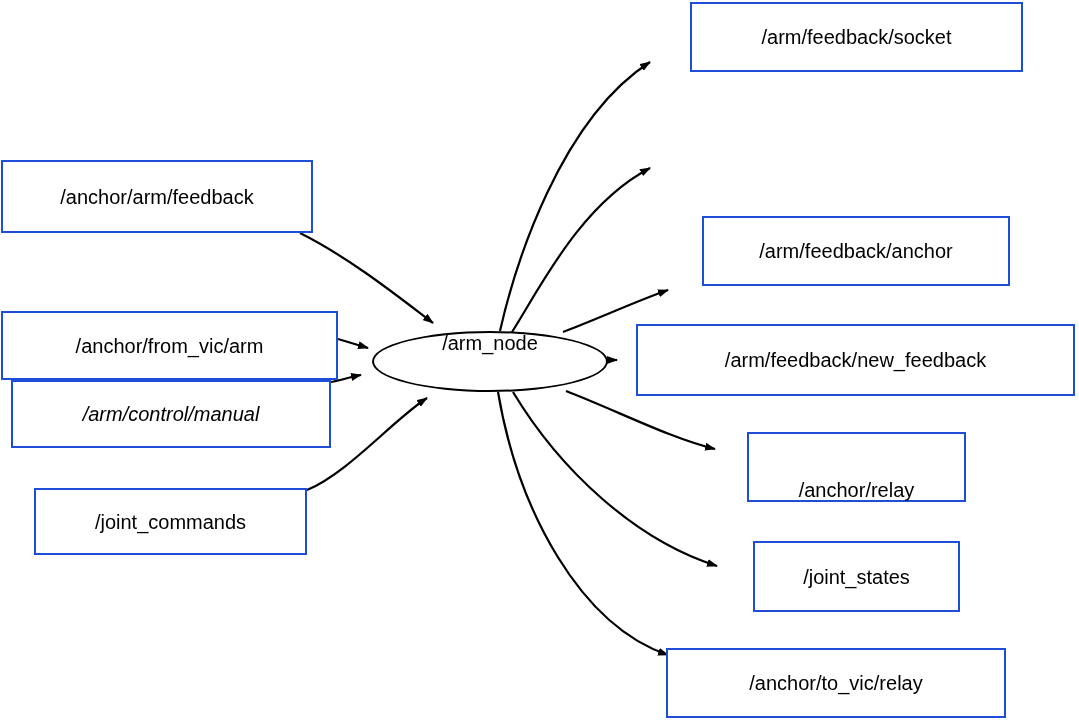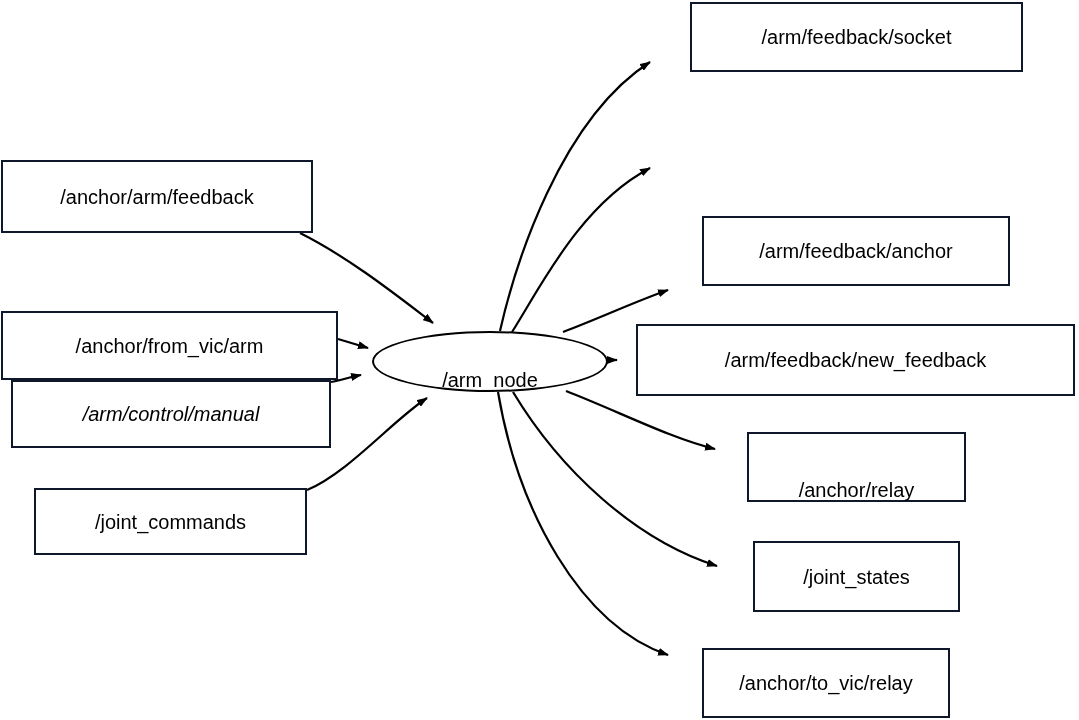--- a/index.html
+++ b/index.html
@@ -22,42 +22,42 @@
   #edge-layer {
     position: absolute;
     left: 0;
     top: 0;
     width: 1079px;
     height: 720px;
   }
   .node-box {
     position: absolute;
     box-sizing: border-box;
-    border: 2px solid #0f172a;
+    border: 2px solid #1d4ed8;
     background: #ffffff;
     display: flex;
     align-items: center;
     justify-content: center;
     text-align: center;
   }
   .node-label {
     font-family: "Liberation Sans", sans-serif;
     font-size: 20px;
     color: #000000;
     line-height: 1;
     white-space: nowrap;
   }
   .node-ellipse {
     position: absolute;
     box-sizing: border-box;
     border: 2px solid #000000;
     border-radius: 50%;
     background: #ffffff;
     display: flex;
-    align-items: flex-end;
+    align-items: flex-start;
     justify-content: center;
     z-index: 3;
   }
 </style>
 </head>
 <body>
 
 <div id="graph-canvas">
 
   <svg id="edge-layer" viewBox="0 0 1079 720" width="1079" height="720" xmlns="http://www.w3.org/2000/svg">
@@ -124,17 +124,17 @@
   </div>
 
   <div class="node-box" style="left:747px; top:432px; width:219px; height:70px;align-items:flex-end;">
     <span class="node-label">/anchor/relay</span>
   </div>
 
   <div class="node-box" style="left:753px; top:541px; width:207px; height:71px;">
     <span class="node-label">/joint_states</span>
   </div>
 
-  <div class="node-box" style="left:702px; top:648px; width:248px; height:70px;">
+  <div class="node-box" style="left:666px; top:648px; width:340px; height:70px;">
     <span class="node-label">/anchor/to_vic/relay</span>
   </div>
 
 </div>
 
 </body></html>

